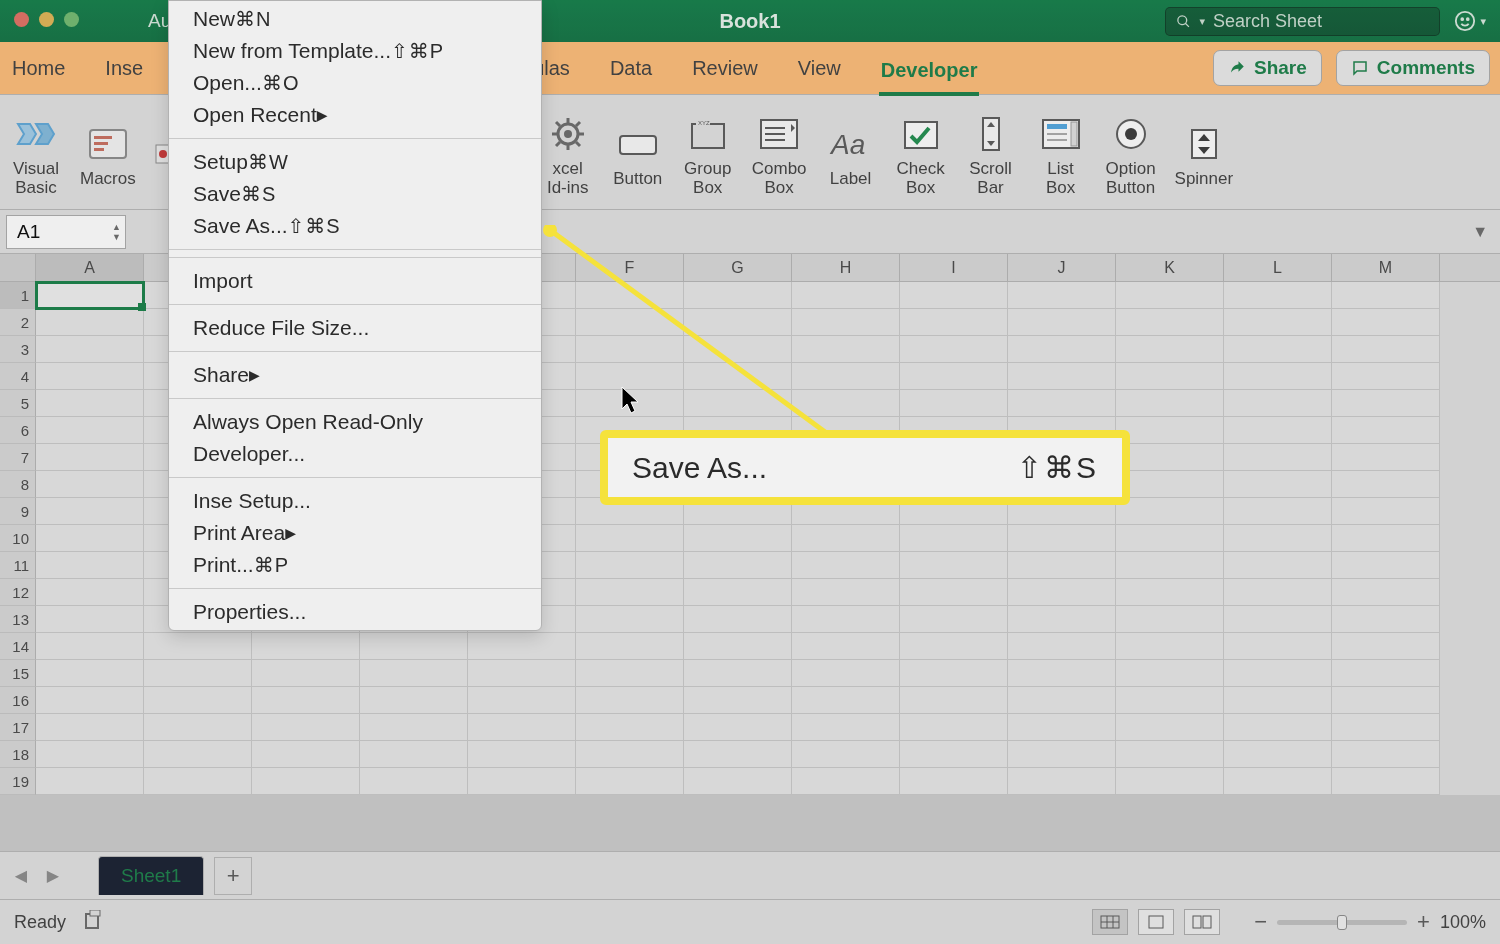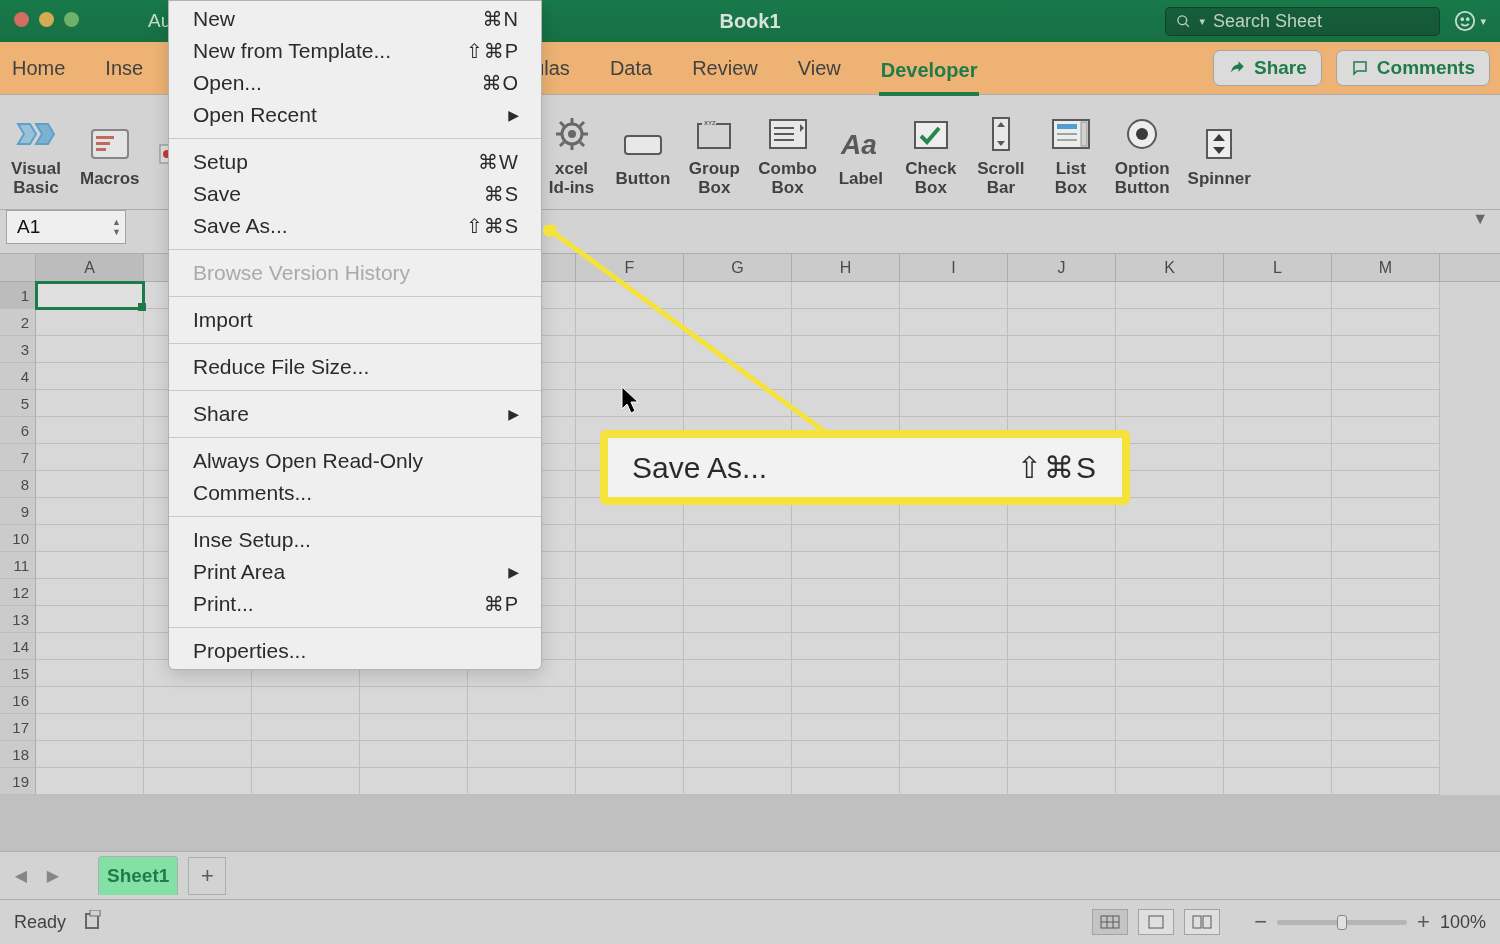--- a/index.html
+++ b/index.html
@@ -19,64 +19,64 @@
 
 .tabs { height: 53px; background: #fdba74; display: flex; align-items: center; padding: 0 10px; gap: 36px; border-bottom: 1px solid #b6b6b6; position: relative; }
 .tab { font-size: 20px; color: #3a3a3a; padding: 4px 2px; cursor: pointer; }
 .tab.active { color: #137c43; font-weight: 600; border-bottom: 4px solid #137c43; padding-bottom: 10px; margin-bottom: -14px; }
 .tabs-right { margin-left: auto; display: flex; gap: 14px; }
 .pill { border: 1px solid #a9a9a9; border-radius: 7px; background: #e9e9e9; padding: 6px 14px; color: #137c43; font-size: 19px; display: flex; align-items: center; gap: 8px; font-weight: 600; }
 .pill svg { width: 18px; height: 18px; fill: #137c43; }
 
 
 .ribbon { height: 115px; background: #e0e0e0; border-bottom: 1px solid #b6b6b6; display: flex; align-items: center; padding: 6px 10px 0; gap: 18px; }
-.rctrl { display: flex; flex-direction: column; align-items: center; font-size: 17px; color: #3a3a3a; text-align: center; line-height: 1.1; gap: 4px; cursor: pointer; font-weight: bold; }
+.rctrl { display: flex; flex-direction: column; align-items: center; font-size: 17px; color: #3a3a3a; text-align: center; line-height: 1.1; gap: 4px; cursor: pointer; }
 .ricon { width: 52px; height: 44px; display: flex; align-items: center; justify-content: center; }
 .ricon svg { width: 48px; height: 40px; }
 
 
-.fxrow { height: 44px; background: #e0e0e0; border-bottom: 1px solid #b6b6b6; display: flex; align-items: flex-start; padding: 0 6px; }
+.fxrow { height: 44px; background: #e0e0e0; border-bottom: 1px solid #b6b6b6; display: flex; align-items: center; padding: 0 6px; }
 .namebox { width: 120px; height: 34px; background: #fff; border: 1px solid #a9a9a9; display: flex; align-items: center; padding: 0 10px; font-size: 19px; position: relative; }
 .nbspin { position:absolute; right:4px; display:flex; flex-direction:column; font-size:9px; color:#666; }
 .fxright { flex:1; display:flex; align-items:center; justify-content:flex-end; padding-right:6px; color:#666; }
 
 
 .gridwrap { position: relative; background: #dedede; }
 .colhdr { display: flex; height: 28px; background: #d7d7d7; border-bottom: 1px solid #b3b3b3; }
 .corner { width: 36px; border-right: 1px solid #b3b3b3; background:#d0d0d0; }
 .colcell { width: 108px; border-right: 1px solid #b3b3b3; text-align: center; font-size: 16px; color: #444; line-height: 28px; }
 .colcell.sel { background:#c5c5c5; }
 .rows { }
 .row { display: flex; height: 27px; }
 .rowhdr { width: 36px; border-right: 1px solid #b3b3b3; border-bottom: 1px solid #c4c4c4; background: #d7d7d7; text-align: right; padding-right: 6px; font-size: 15px; color: #444; line-height: 27px; }
 .rowhdr.sel { background:#c5c5c5; }
 .cell { width: 108px; border-right: 1px solid #c8c8c8; border-bottom: 1px solid #c8c8c8; background: #e5e5e5; }
 .cell.active { outline: 3px solid #0f7b41; outline-offset:-2px; background:#eeeeee; position:relative; }
 .cell.active::after { content:''; position:absolute; right:-3px; bottom:-3px; width:8px; height:8px; background:#0f7b41; }
 
 
 .dropdown { position: absolute; left: 168px; top: 0; width: 374px; background: #efefef; border: 1px solid #b2b2b2; border-radius: 0 0 6px 6px; box-shadow: 0 6px 18px rgba(0,0,0,.15); padding: 2px 0; z-index: 50; }
-.mi { display: flex; align-items: center; justify-content: space-between; padding: 4px 22px 4px 24px; font-size: 21px; color: #2b2b2b; cursor: pointer; min-height: 32px; }
+.mi { display: flex; align-items: center; padding: 4px 22px 4px 24px; font-size: 21px; color: #2b2b2b; cursor: pointer; min-height: 32px; }
 .mi .sc { color: #2b2b2b; font-size: 20px; letter-spacing: 1px; }
 .mi.disabled { color: #aaa; }
 .mi .arrow { font-size: 14px; color:#2b2b2b; }
 .msep { height: 1px; background: #c9c9c9; margin: 7px 0; }
 
 
 .callout { position: absolute; left: 600px; top: 430px; width: 530px; height: 75px; background: #f2f2f2; border: 8px solid #f5e23b; border-radius: 6px; display: flex; align-items: center; justify-content: space-between; padding: 0 24px; font-size: 30px; color: #2b2b2b; z-index: 60; }
 .callout .sc { font-size: 30px; letter-spacing: 2px; }
 .call-line { position: absolute; z-index: 55; pointer-events:none; }
 
 
 .cursor { position:absolute; left:620px; top:385px; z-index:70; font-size:26px; }
 
 
 .sheetbar { position:absolute; left:0; bottom:45px; width:100%; height:48px; background:#e0e0e0; border-top:1px solid #b6b6b6; display:flex; align-items:center; padding:0 8px; gap:6px; }
 .navbtn { width:26px; height:26px; display:flex; align-items:center; justify-content:center; color:#888; font-size:16px; }
-.sheettab { background:#86efac; border:1px solid #b6b6b6; border-bottom:none; padding:8px 8px; font-size:19px; color:#137c43; font-weight:700; border-radius:4px 4px 0 0; }
+.sheettab { background:#0f172a; border:1px solid #b6b6b6; border-bottom:none; padding:8px 22px; font-size:19px; color:#137c43; font-weight:400; border-radius:4px 4px 0 0; }
 .addsheet { width:38px; height:38px; display:flex; align-items:center; justify-content:center; border:1px solid #b6b6b6; font-size:22px; color:#555; margin-left:4px; }
 
 
 .status { position:absolute; left:0; bottom:0; width:100%; height:45px; background:#e0e0e0; border-top:1px solid #b6b6b6; display:flex; align-items:center; padding:0 14px; font-size:18px; color:#3a3a3a; gap:18px; }
 .status-right { margin-left:auto; display:flex; align-items:center; gap:10px; }
 .viewbtn { width:36px; height:26px; border:1px solid #a9a9a9; background:#ededed; display:flex; align-items:center; justify-content:center; }
 .viewbtn.active { background:#cfcfcf; }
 .zslider { width:130px; height:5px; background:#bdbdbd; border-radius:3px; position:relative; }
 .zthumb { position:absolute; left:50%; top:-5px; width:10px; height:15px; background:#f0f0f0; border:1px solid #888; border-radius:3px; transform:translateX(-50%); }
 
@@ -647,42 +647,39 @@
     </div>
     <div class="mi">
       <span>Save</span>
       <span class="sc">⌘S</span>
     </div>
     <div class="mi">
       <span>Save As...</span>
       <span class="sc">⇧⌘S</span>
     </div>
     <div class="msep"></div>
-    <div class="mi disabled">
-      <span>Browse Version History</span>
-    </div>
     <div class="msep"></div>
     <div class="mi">
       <span>Import</span>
     </div>
     <div class="msep"></div>
     <div class="mi">
       <span>Reduce File Size...</span>
     </div>
     <div class="msep"></div>
     <div class="mi">
       <span>Share</span>
       <span class="arrow">▶</span>
     </div>
     <div class="msep"></div>
     <div class="mi">
       <span>Always Open Read-Only</span>
     </div>
     <div class="mi">
-      <span>Comments...</span>
+      <span>Developer...</span>
     </div>
     <div class="msep"></div>
     <div class="mi">
       <span>Inse Setup...</span>
     </div>
     <div class="mi">
       <span>Print Area</span>
       <span class="arrow">▶</span>
     </div>
     <div class="mi">

